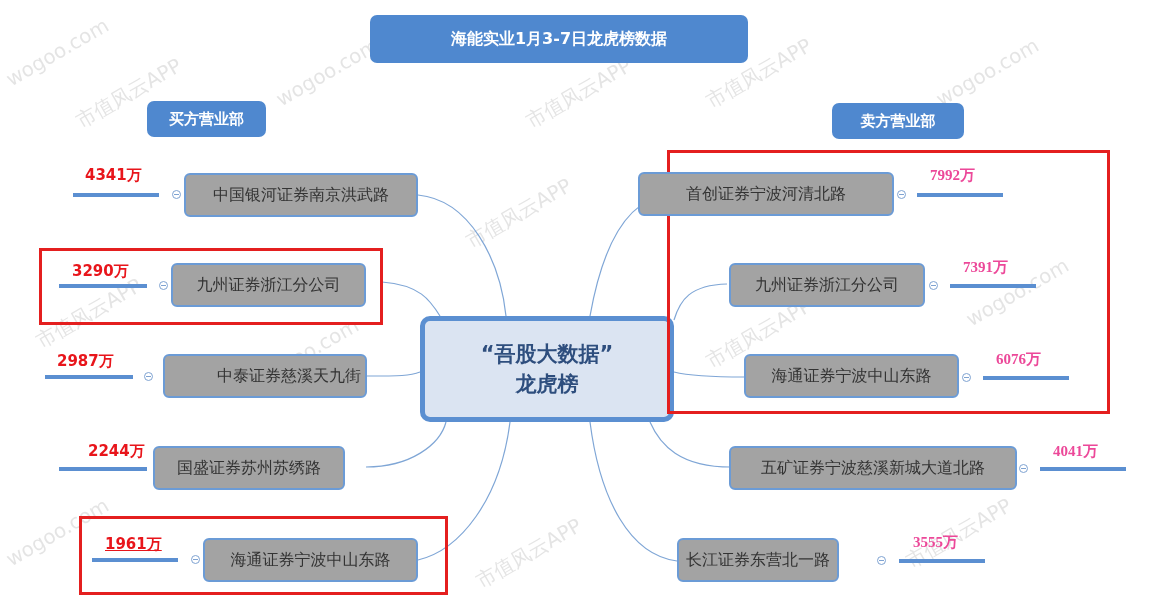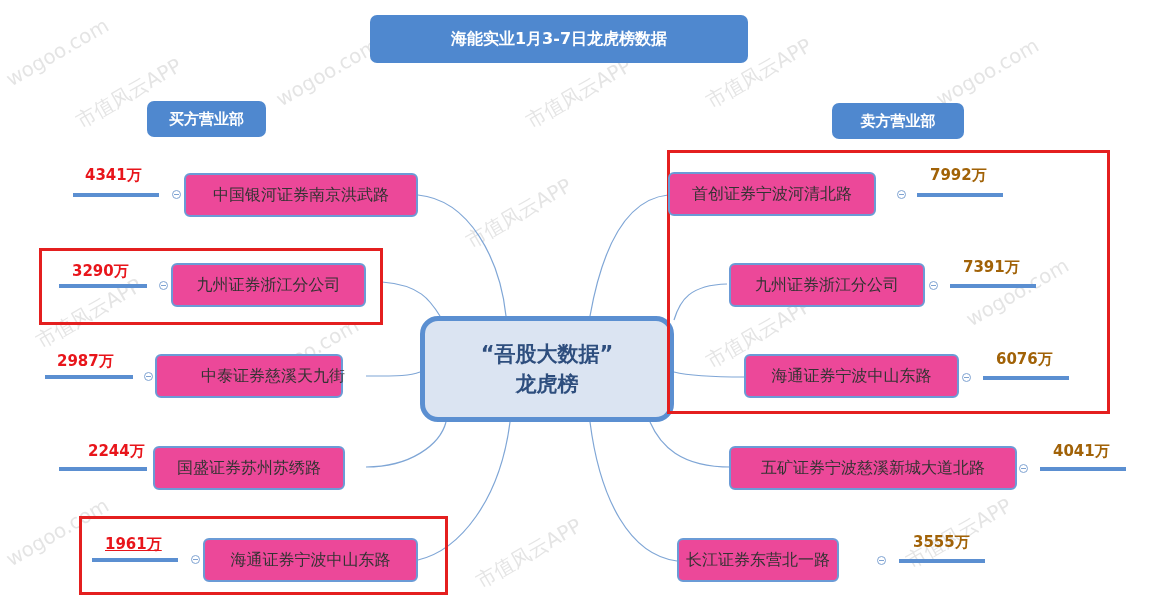--- a/index.html
+++ b/index.html
@@ -15,32 +15,32 @@
     position: absolute; left: 370px; top: 15px; width: 378px; height: 48px;
     background: #4f88cf; color: #fff; border-radius: 7px;
     font-size: 16px; font-weight: bold; display: flex; align-items: center; justify-content: center;
   }
   .section-label {
     position: absolute; height: 36px; background: #4f88cf; color: #fff; border-radius: 7px;
     font-size: 15px; font-weight: bold; display: flex; align-items: center; justify-content: center;
   }
   .center {
     position: absolute; left: 420px; top: 316px; width: 254px; height: 106px; box-sizing: border-box;
-    background: #dbe4f2; border: 5px solid #5b8fd1; border-radius: 18px;
+    background: #dbe4f2; border: 5px solid #5b8fd1; border-radius: 10px;
     color: #2e4e7e; font-weight: bold; font-size: 21px; text-align: center;
     display: flex; flex-direction: column; align-items: center; justify-content: center; line-height: 30px;
   }
   .node {
     position: absolute; height: 44px; box-sizing: border-box;
-    background: #ec4899; border: 2px solid #6b9bd6; border-radius: 6px;
+    background: #a3a3a3; border: 2px solid #6b9bd6; border-radius: 6px;
     color: #333; font-size: 16px; display: flex; align-items: center; justify-content: center; white-space: nowrap;
   }
   .amount { position: absolute; font-size: 15px; font-weight: bold; white-space: nowrap; }
   .amount.buy { color: #e8151b; }
-  .amount.sell { color: #a16207; }
+  .amount.sell { color: #ec4899; font-family: Liberation Serif, serif; }
   .bar { position: absolute; height: 4px; background: #5b8fd1; }
   .knob { position: absolute; width: 9px; height: 9px; border: 1px solid #7fa3d2; border-radius: 50%; background: #fff; box-sizing: border-box; }
   .knob::after { content: ""; position: absolute; left: 1px; right: 1px; top: 3px; height: 1px; background: #7fa3d2; }
   .hl { position: absolute; border: 3px solid #e41f1f; box-sizing: border-box; }
 </style>
 </head>
 <body>
 
 <div>
   <div class="wm" style="left:0px;top:40px;">wogoo.com</div>
@@ -99,39 +99,39 @@
   <div class="amount buy" style="left:72px;top:262px;">3290万</div>
   <div class="bar" style="left:59px;top:284px;width:88px;"></div>
   <div class="knob" style="left:159px;top:281px;"></div>
   <div class="node" style="left:171px;top:263px;width:195px;">九州证券浙江分公司</div>
 </div>
 
 <div>
   <div class="amount buy" style="left:57px;top:352px;">2987万</div>
   <div class="bar" style="left:45px;top:375px;width:88px;"></div>
   <div class="knob" style="left:144px;top:372px;"></div>
-  <div class="node" style="left:155px;top:354px;width:188px;padding-left:48px;">中泰证券慈溪天九街</div>
+  <div class="node" style="left:163px;top:354px;width:204px;padding-left:48px;">中泰证券慈溪天九街</div>
 </div>
 
 <div>
   <div class="amount buy" style="left:72px;top:442px;margin-left:16px;">2244万</div>
   <div class="bar" style="left:59px;top:467px;width:88px;"></div>
   <div class="knob" style="left:159px;top:464px;"></div>
   <div class="node" style="left:153px;top:446px;width:192px;">国盛证券苏州苏绣路</div>
 </div>
 
 <div>
   <div class="amount buy" style="left:105px;top:535px;text-decoration:underline;">1961万</div>
   <div class="bar" style="left:92px;top:558px;width:86px;"></div>
   <div class="knob" style="left:191px;top:555px;"></div>
   <div class="node" style="left:203px;top:538px;width:215px;">海通证券宁波中山东路</div>
 </div>
 
 <div>
-  <div class="node" style="left:668px;top:172px;width:208px;">首创证券宁波河清北路</div>
+  <div class="node" style="left:638px;top:172px;width:256px;">首创证券宁波河清北路</div>
   <div class="knob" style="left:897px;top:190px;"></div>
   <div class="bar" style="left:917px;top:193px;width:86px;"></div>
   <div class="amount sell" style="left:930px;top:166px;">7992万</div>
 </div>
 
 <div>
   <div class="node" style="left:729px;top:263px;width:196px;">九州证券浙江分公司</div>
   <div class="knob" style="left:929px;top:281px;"></div>
   <div class="bar" style="left:950px;top:284px;width:86px;"></div>
   <div class="amount sell" style="left:963px;top:258px;">7391万</div>

